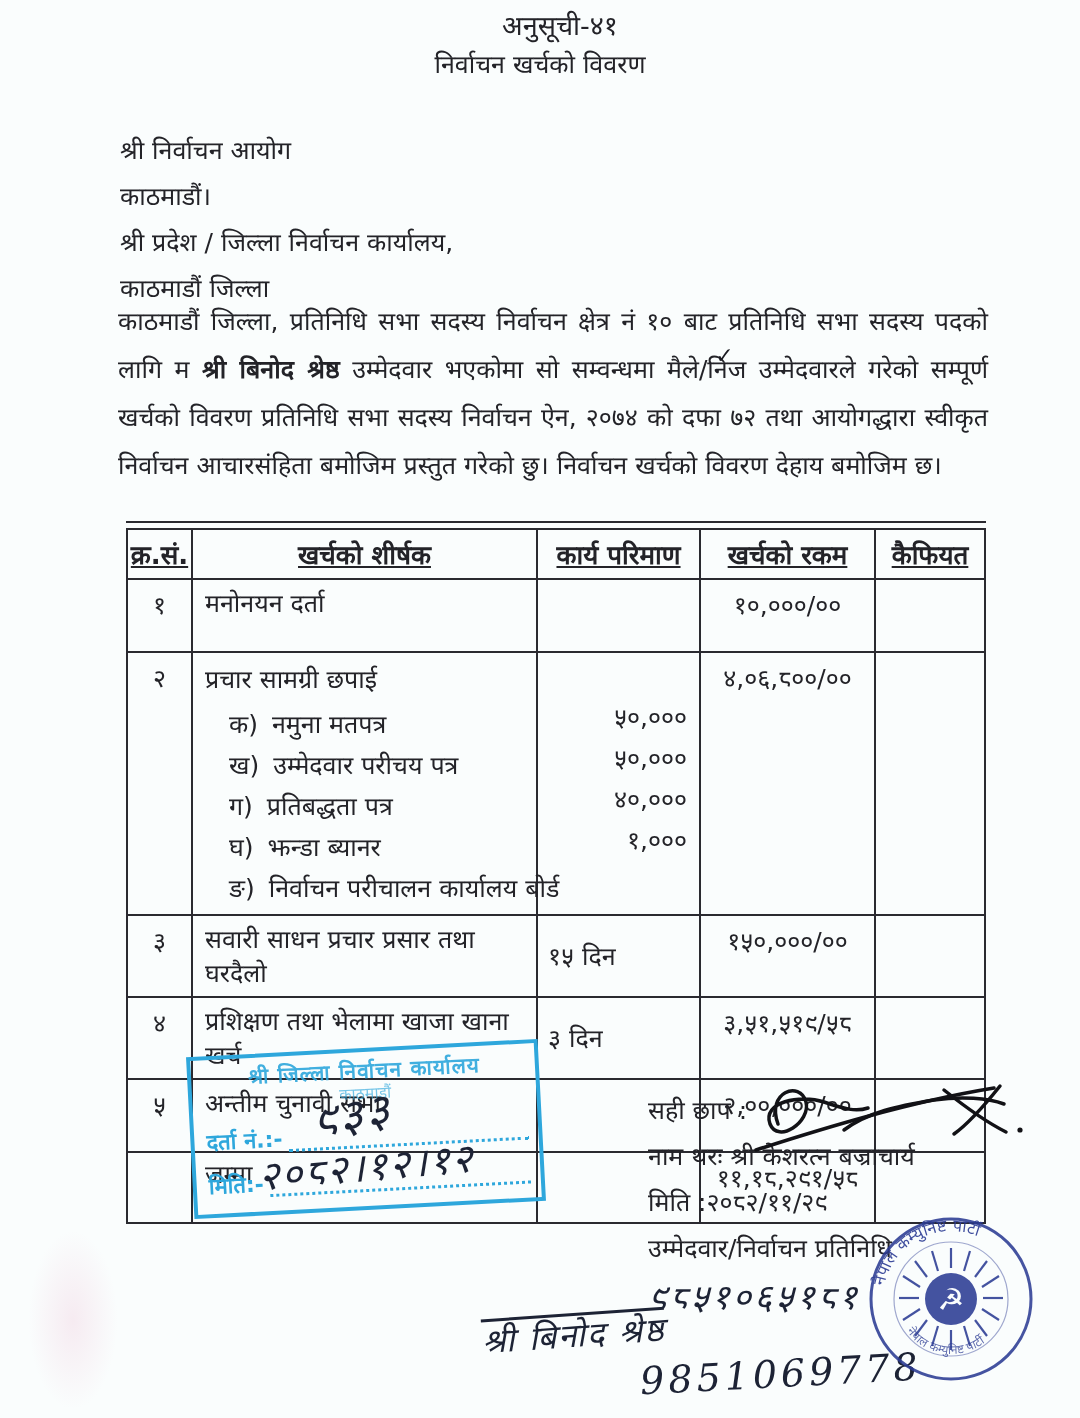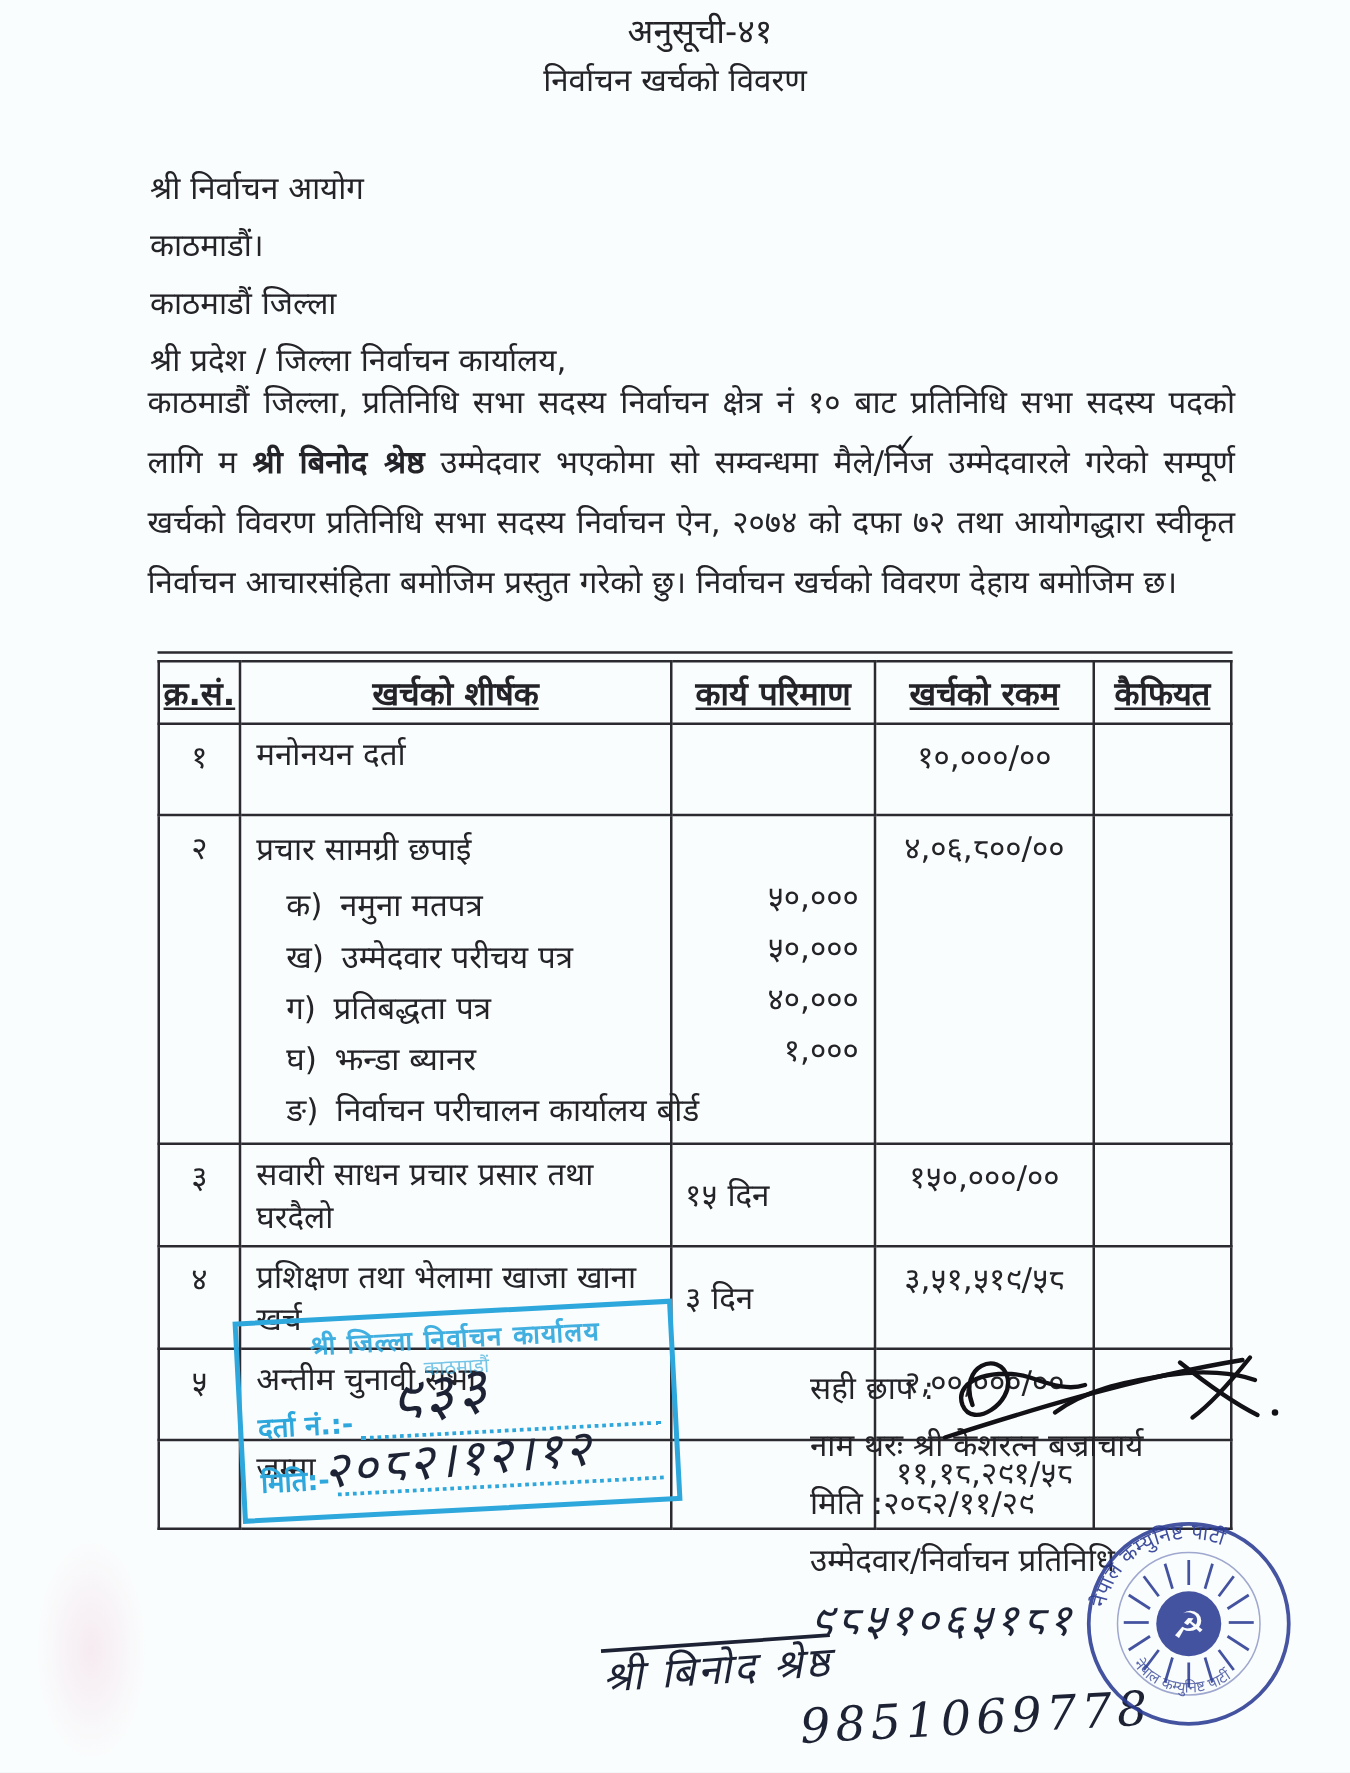--- a/index.html
+++ b/index.html
@@ -76,22 +76,22 @@
   <div class="artifact-pink"></div>
 
   <div class="doc-header">
     <div class="t1">अनुसूची-४१</div>
     <div class="t3">निर्वाचन खर्चको विवरण</div>
   </div>
 
   <div class="address">
     <div>श्री निर्वाचन आयोग</div>
     <div>काठमाडौं।</div>
+    <div>श्री प्रदेश / जिल्ला निर्वाचन कार्यालय,</div>
     <div>काठमाडौं जिल्ला</div>
-    <div>श्री प्रदेश / जिल्ला निर्वाचन कार्यालय,</div>
   </div>
 
   <p class="para"><span>काठमाडौं जिल्ला, प्रतिनिधि सभा सदस्य निर्वाचन क्षेत्र नं १० बाट प्रतिनिधि सभा सदस्य पदको लागि म </span><b>श्री बिनोद श्रेष्ठ</b><span> उम्मेदवार भएकोमा सो सम्वन्धमा मैले/</span><span class="checked"><span>निज</span><span class="tick">✓</span></span><span> उम्मेदवारले गरेको सम्पूर्ण खर्चको विवरण प्रतिनिधि सभा सदस्य निर्वाचन ऐन, २०७४ को दफा ७२ तथा आयोगद्धारा स्वीकृत निर्वाचन आचारसंहिता बमोजिम प्रस्तुत गरेको छु। निर्वाचन खर्चको विवरण देहाय बमोजिम छ।</span></p>
 
   <div class="pre-rule"></div>
   <div class="tbl-wrap">
   <table class="tbl">
     <colgroup>
       <col style="width:65px">
           <col style="width:345px">

